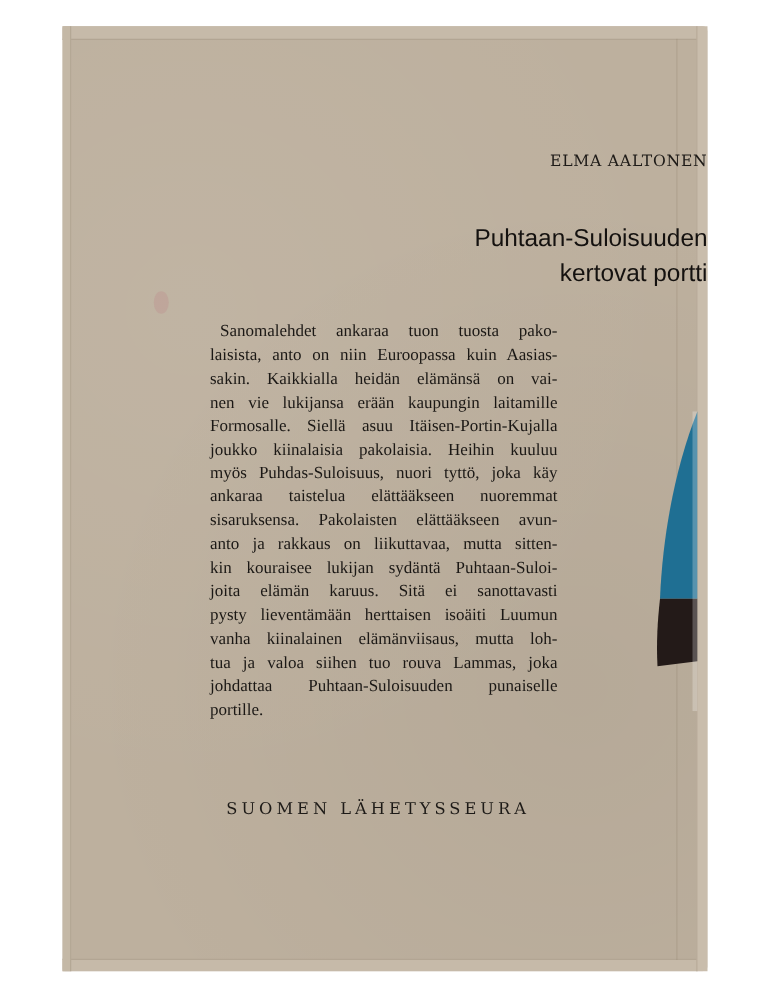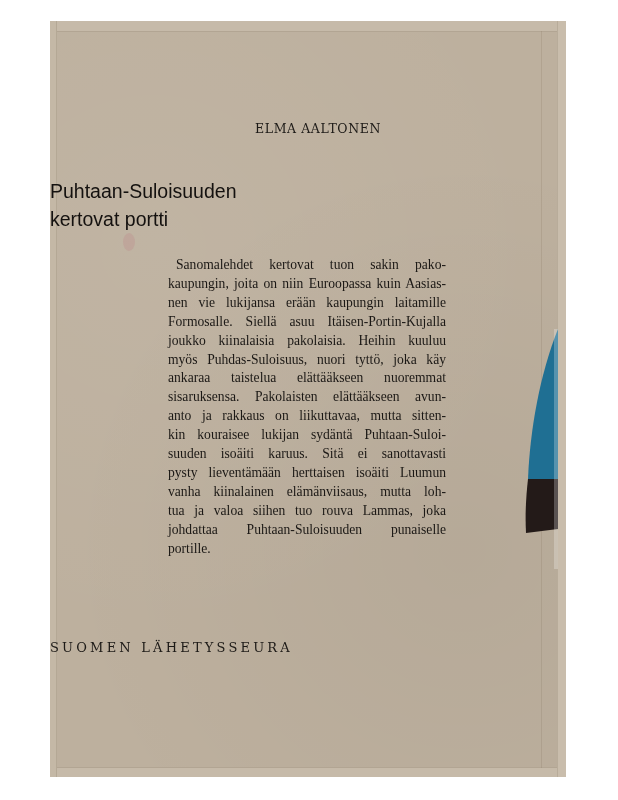--- a/index.html
+++ b/index.html
@@ -77,32 +77,32 @@
     top: 212px;
     width: 12px;
     height: 18px;
     border-radius: 50%;
     background: rgba(190,140,140,0.35);
   }
   .author {
     position: absolute;
     left: 0; right: 0;
     top: 100px;
-    text-align: center;
+    text-align: right;
     font-family: "DejaVu Serif", serif;
     font-size: 12.5px;
     letter-spacing: 0.6px;
     color: #1d1a17;
     padding-left: 20px;
   }
   .title {
     position: absolute;
     left: 0; right: 0;
     top: 156px;
-    text-align: left;
+    text-align: right;
     font-family: "Liberation Sans", sans-serif;
     font-size: 19.5px;
     line-height: 28px;
     color: #14110f;
   }
   .blurb {
     position: absolute;
     left: 118px;
     top: 235px;
     width: 278px;
@@ -117,21 +117,21 @@
     text-align: justify;
     text-align-last: justify;
     white-space: nowrap;
   }
   .blurb .ln.first { text-indent: 8px; }
   .blurb .ln.last { text-align-last: left; }
   .publisher {
     position: absolute;
     left: 0; right: 11px;
     top: 619px;
-    text-align: left;
+    text-align: center;
     font-family: "DejaVu Serif", serif;
     font-size: 13px;
     letter-spacing: 3.2px;
     color: #1d1a17;
   }
 </style>
 </head>
 <body>
 
 <div class="stage">
@@ -150,31 +150,32 @@
     </svg>
 
     <div class="author">ELMA AALTONEN</div>
 
     <div class="title">
       <div>Puhtaan-Suloisuuden</div>
       <div>kertovat portti</div>
     </div>
 
     <div class="blurb">
-      <span class="ln first">Sanomalehdet kertovat tuon sakin pako-</span>
-      <span class="ln">kaupungin, joita on niin Euroopassa kuin Aasias-</span>
+      <span class="ln first">Sanomalehdet ankaraa tuon tuosta pako-</span>
+      <span class="ln">laisista, anto on niin Euroopassa kuin Aasias-</span>
+      <span class="ln">sakin. Kaikkialla heidän elämänsä on vai-</span>
       <span class="ln">nen vie lukijansa erään kaupungin laitamille</span>
       <span class="ln">Formosalle. Siellä asuu Itäisen-Portin-Kujalla</span>
       <span class="ln">joukko kiinalaisia pakolaisia. Heihin kuuluu</span>
       <span class="ln">myös Puhdas-Suloisuus, nuori tyttö, joka käy</span>
       <span class="ln">ankaraa taistelua elättääkseen nuoremmat</span>
       <span class="ln">sisaruksensa. Pakolaisten elättääkseen avun-</span>
       <span class="ln">anto ja rakkaus on liikuttavaa, mutta sitten-</span>
       <span class="ln">kin kouraisee lukijan sydäntä Puhtaan-Suloi-</span>
-      <span class="ln">suuden isoäiti karuus. Sitä ei sanottavasti</span>
+      <span class="ln">joita elämän karuus. Sitä ei sanottavasti</span>
       <span class="ln">pysty lieventämään herttaisen isoäiti Luumun</span>
       <span class="ln">vanha kiinalainen elämänviisaus, mutta loh-</span>
       <span class="ln">tua ja valoa siihen tuo rouva Lammas, joka</span>
       <span class="ln">johdattaa Puhtaan-Suloisuuden punaiselle</span>
       <span class="ln last">portille.</span>
     </div>
 
     <div class="publisher">SUOMEN LÄHETYSSEURA</div>
   </div>
 </div>

